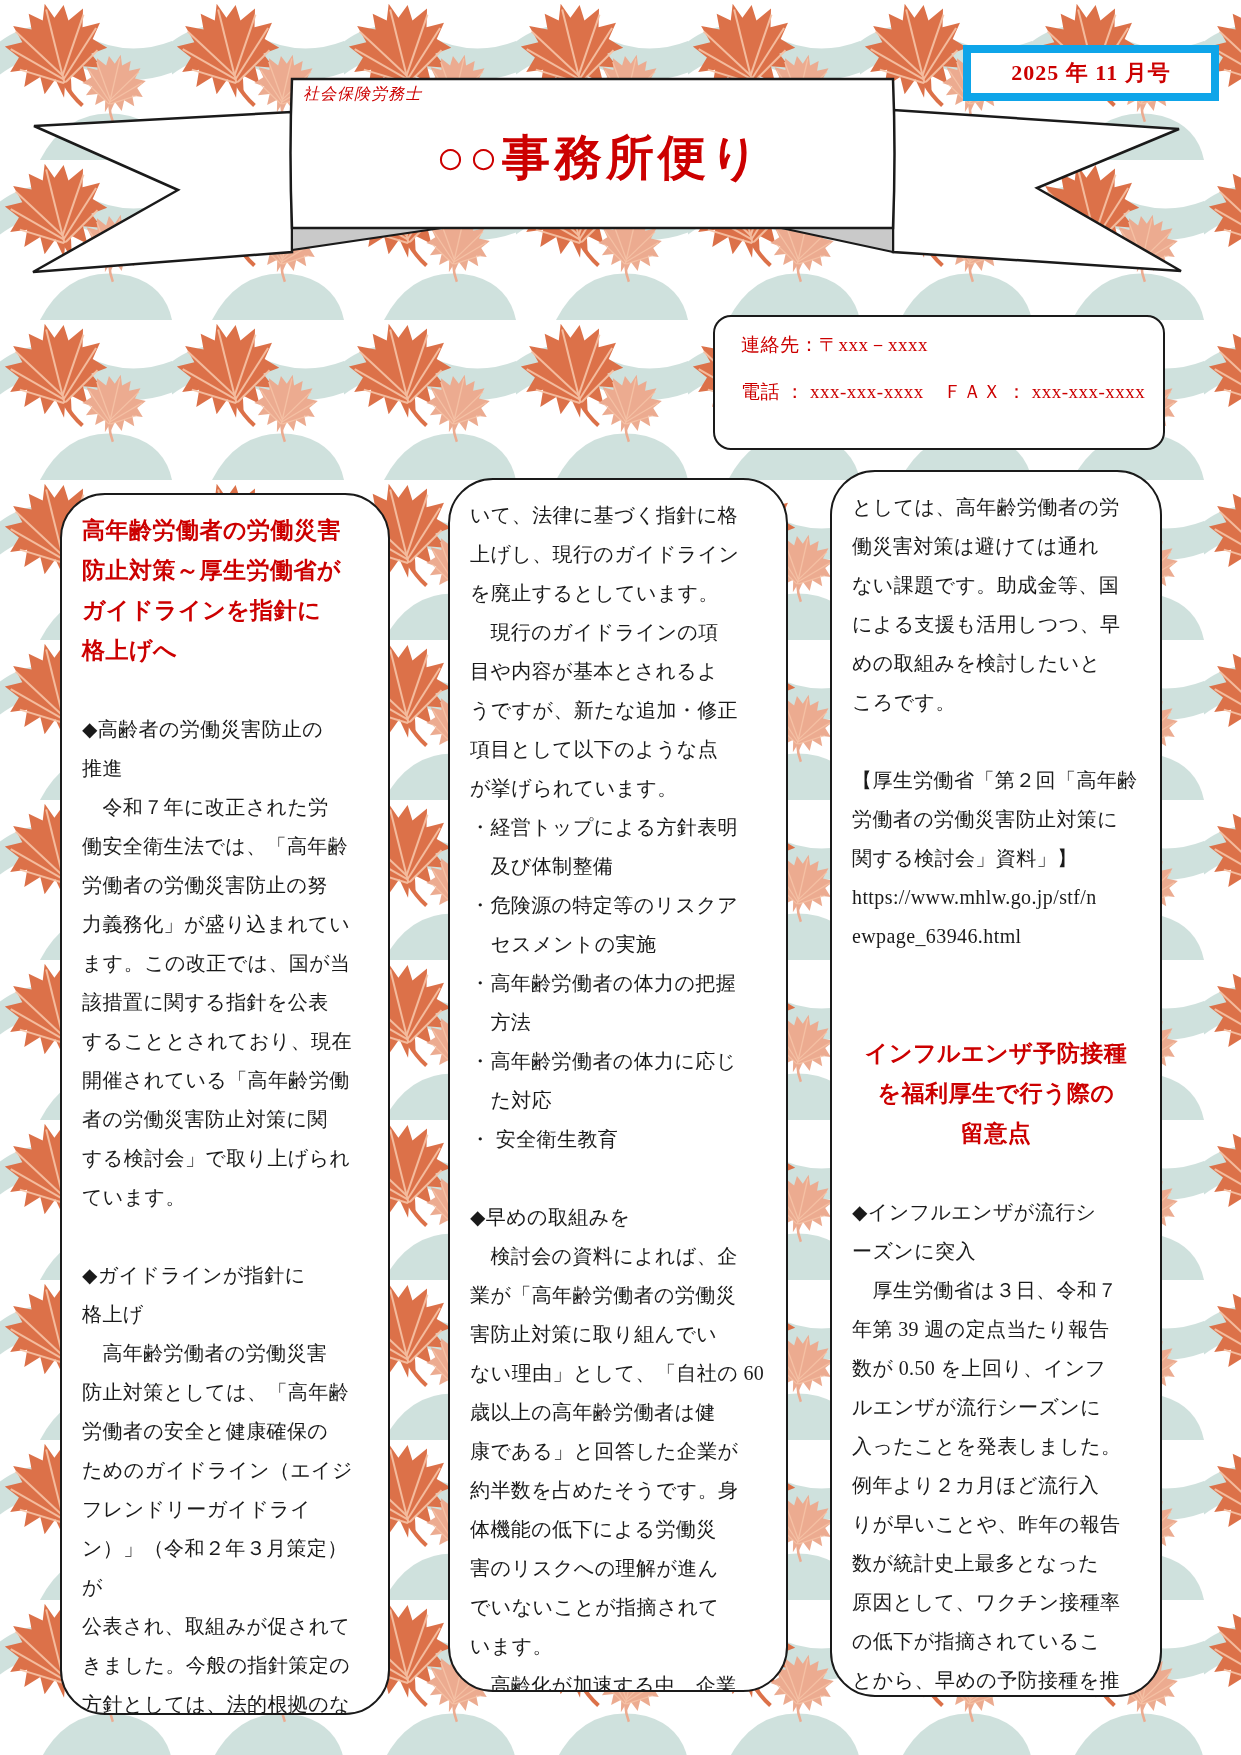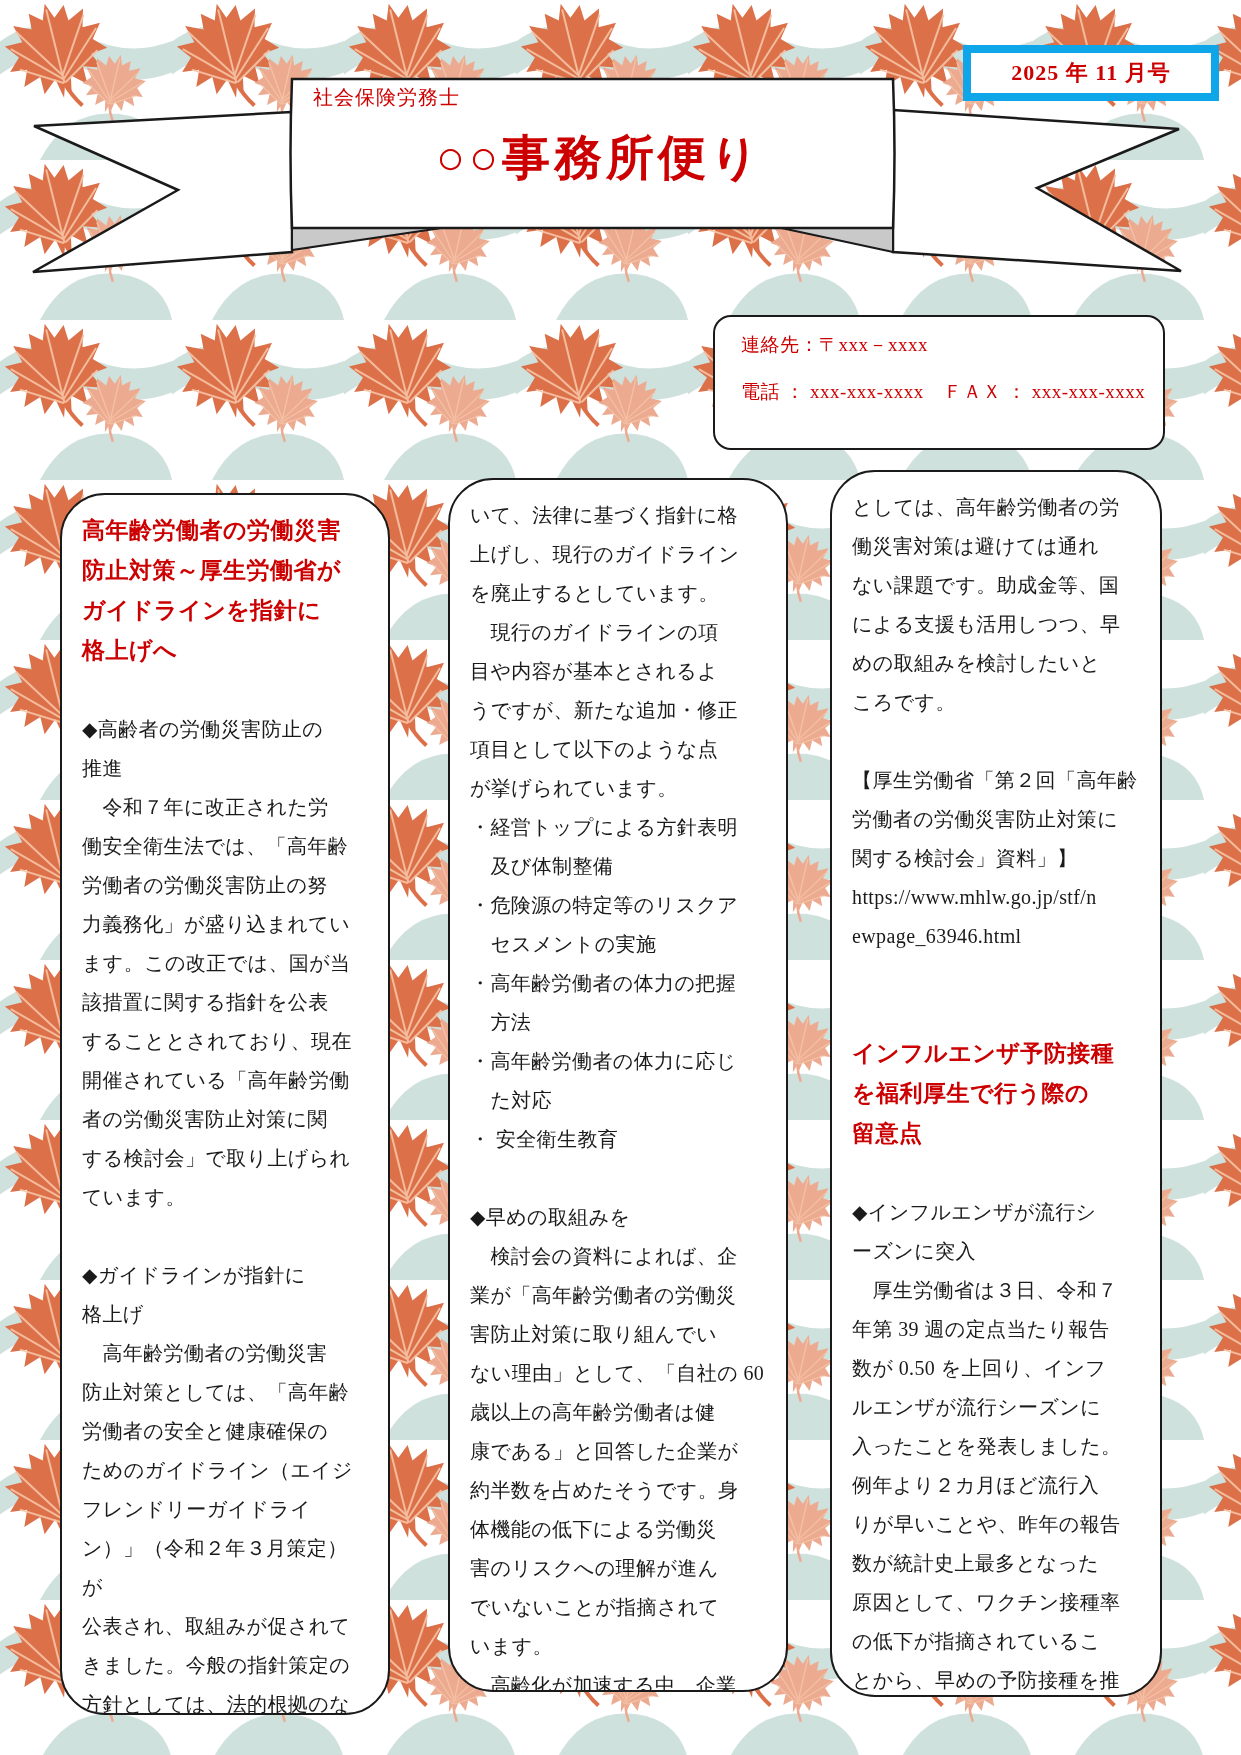--- a/index.html
+++ b/index.html
@@ -13,22 +13,22 @@
   .issue-badge {
     position:absolute; left:963px; top:45px; width:240px; height:40px; z-index:3;
     background:#fff; border:8px solid #0ea5e9;
     display:flex; align-items:center; justify-content:center;
     color:var(--accent-red,#cc0000); font-weight:bold; font-size:22px; letter-spacing:1px;
   }
 
   .ribbon-svg { position:absolute; left:0; top:0; width:1241px; height:300px; z-index:2; }
 
   .banner-subtitle {
-    position:absolute; left:313px; top:84px; z-index:3;
-    color:var(--accent-red,#cc0000); font-size:20px; letter-spacing:1px;
+    position:absolute; left:303px; top:84px; z-index:3;
+    color:var(--accent-red,#cc0000); font-size:16px; letter-spacing:1px;font-style:italic;
   }
   .banner-title {
     position:absolute; left:436px; top:126px; z-index:3;
     color:var(--accent-red,#cc0000); font-size:48px; font-weight:bold; letter-spacing:4px;
   }
 
   .contact-box {
     position:absolute; left:713px; top:315px; width:452px; height:135px; z-index:3;
     background:#fff; border:2px solid #1a1a1a; border-radius:18px;
     box-sizing:border-box; padding:15px 16px 8px 26px;
@@ -48,21 +48,21 @@
 
   .col-heading {
     white-space:pre-line; color:var(--accent-red,#cc0000);
     font-size:23px; font-weight:bold; line-height:40px; letter-spacing:0.5px;
   }
   .col-body {
     white-space:pre-line; color:#1a1a1a;
     font-size:20px; line-height:39px; letter-spacing:0.4px;
   }
   .gap-1 { margin-top:39px; }
-  .gap-2 { margin-top:78px; }
+  .gap-2 { margin-top:78px;text-align:center; }
 </style>
 </head>
 <body>
 
 <div class="page">
 
   <svg class="bg-svg" width="1241" height="1755" aria-hidden="true">
     <defs>
       <g id="mleaf">
         <path d="M50,0 56,16 68,6 69,22 86,14 81,32 99,32 88,46 100,58 83,60 90,76 72,70 72,88 58,76 54,96 50,84 46,96 42,76 28,88 28,70 10,76 17,60 0,58 12,46 1,32 19,32 14,14 31,22 32,6 44,16 Z" fill="currentColor"></path>

